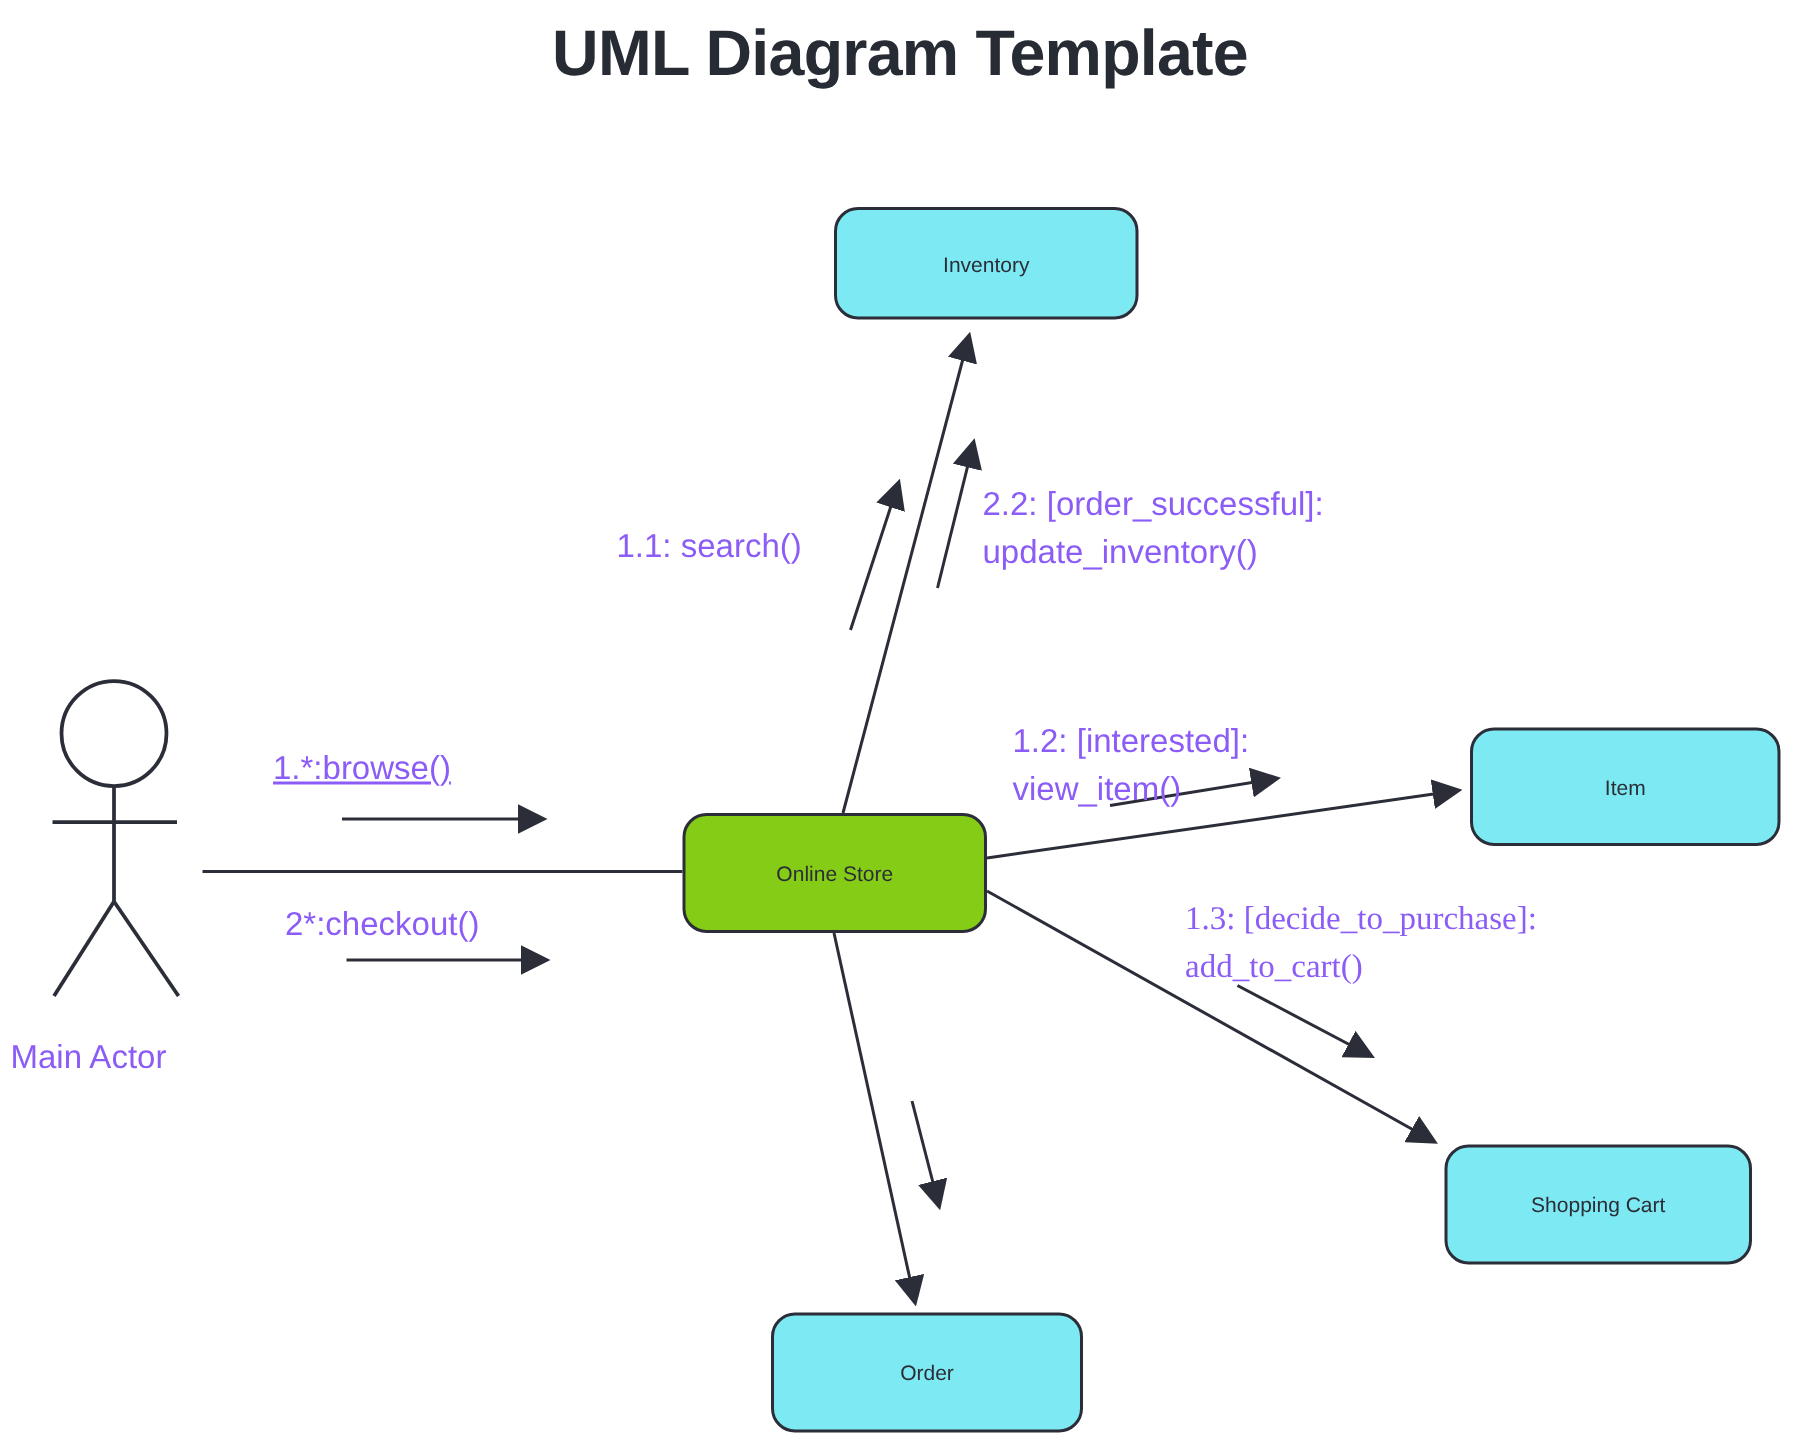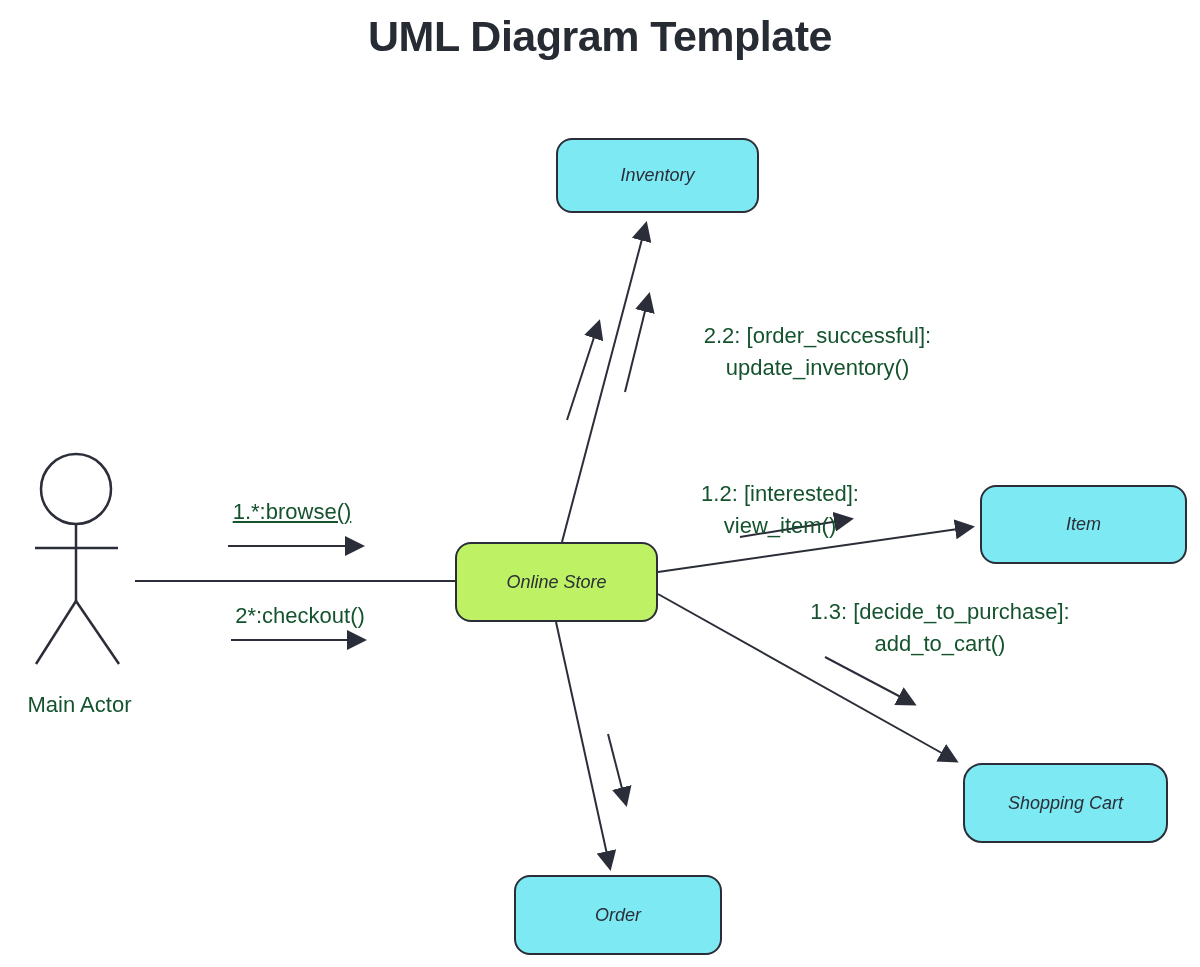--- a/index.html
+++ b/index.html
@@ -10,27 +10,27 @@
   .title {
     position:absolute; top:12px; left:0; width:100%; margin:0;
     text-align:center; font-size:43px; font-weight:bold; color:#272B33;
     letter-spacing:-0.5px;
   }
   svg.wires { position:absolute; left:0; top:0; }
   .node {
     position:absolute; box-sizing:border-box;
     display:flex; align-items:center; justify-content:center;
     border:2.5px solid #2B2E38; border-radius:16px;
-    font-size:18px; color:#2B2E38; white-space:nowrap;font-style:italic;
+    font-size:14px; color:#2B2E38; white-space:nowrap;
   }
   .node-cyan { background:#7DE9F2; }
-  .node-gray { background:#bef264; }
+  .node-gray { background:#84cc16; }
   .lbl {
-    position:absolute; font-size:22px; line-height:32px; text-align:center;
-    color:#14532d; white-space:nowrap;
+    position:absolute; font-size:22px; line-height:32px; 
+    color:#8b5cf6; white-space:nowrap;
   }
 </style>
 </head>
 <body>
 
 <div class="canvas">
 
   <h1 class="title">UML Diagram Template</h1>
 
   <svg class="wires" width="1200" height="967" viewBox="0 0 1200 967">
@@ -70,44 +70,45 @@
   </div>
 
   <div class="node node-gray" style="left:455px; top:542px; width:203px; height:80px;">
     <span>Online Store</span>
   </div>
 
   <div class="node node-cyan" style="left:980px; top:485px; width:207px; height:79px;">
     <span>Item</span>
   </div>
 
-  <div class="node node-cyan" style="left:963px; top:763px; width:205px; height:80px;border-radius:19px;">
+  <div class="node node-cyan" style="left:963px; top:763px; width:205px; height:80px;">
     <span>Shopping Cart</span>
   </div>
 
   <div class="node node-cyan" style="left:514px; top:875px; width:208px; height:80px;">
     <span>Order</span>
   </div>
 
   <div class="lbl" style="left:182px; top:496px; width:220px;text-decoration:underline;">1.*:browse()</div>
 
   <div class="lbl" style="left:190px; top:600px; width:220px;">2*:checkout()</div>
 
+  <div class="lbl" style="left:411px; top:348px; width:170px;">1.1: search()</div>
 
   <div class="lbl" style="left:655px; top:320px; width:325px;">
     <div>2.2: [order_successful]:</div>
     <div>update_inventory()</div>
   </div>
 
   <div class="lbl" style="left:675px; top:446px; width:210px;margin-top:32px;">
     <div>1.2: [interested]:</div>
     <div>view_item()</div>
   </div>
 
-  <div class="lbl" style="left:790px; top:596px; width:300px;">
+  <div class="lbl" style="left:790px; top:596px; width:300px;font-family:Liberation Serif, serif;">
     <div>1.3: [decide_to_purchase]:</div>
     <div>add_to_cart()</div>
   </div>
 
 
   <div class="lbl" style="left:7px; top:689px; width:145px;">Main Actor</div>
 
 </div>
 
 </body></html>

